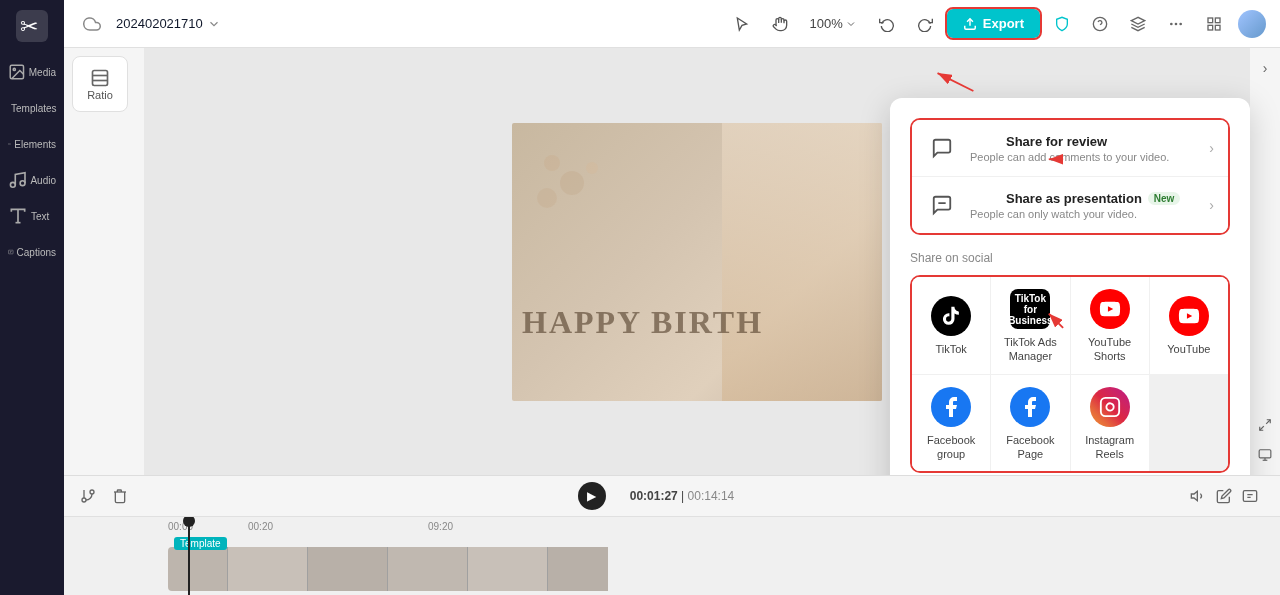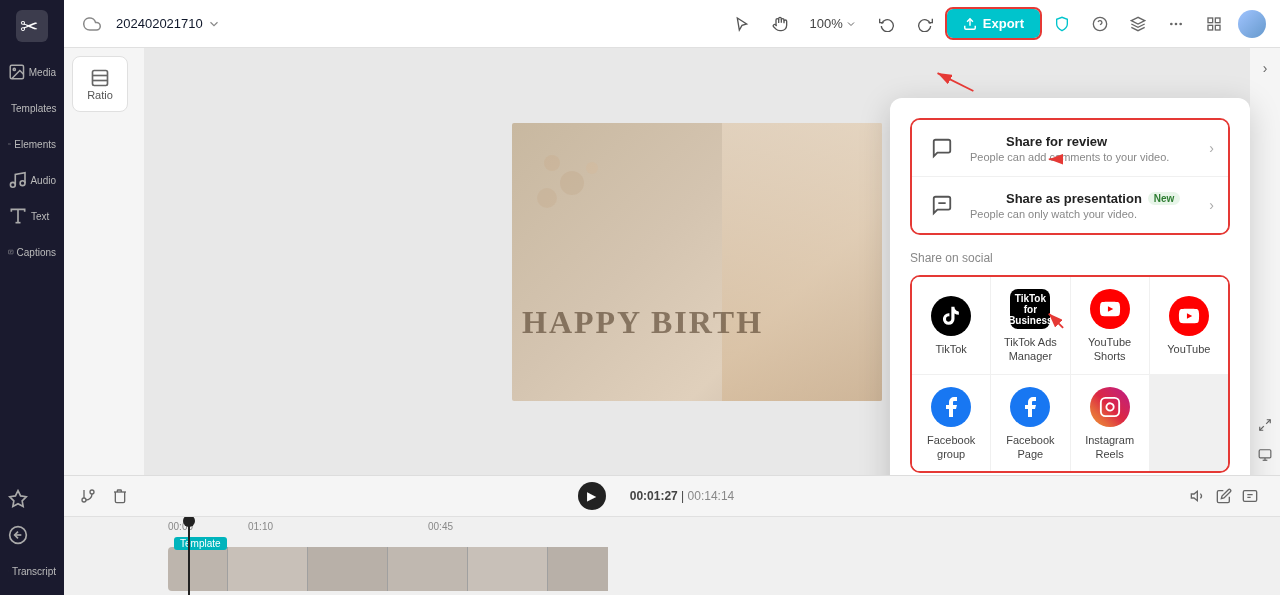--- a/index.html
+++ b/index.html
@@ -429,43 +429,20 @@
   </div>
 
   <div class="sidebar-item">
     <svg width="20" height="20" viewBox="0 0 24 24" fill="none" stroke="#aaa" stroke-width="2">
         <rect x="2" y="4" width="20" height="16" rx="2"></rect>
         <path d="M8 10h8M8 14h5"></path>
       </svg>
     <span>Captions</span>
   </div>
 
-  <div class="sidebar-bottom">
-    <div class="sidebar-item">
-      <svg width="20" height="20" viewBox="0 0 24 24" fill="none" stroke="#aaa" stroke-width="2">
-          <polygon points="12 2 15.09 8.26 22 9.27 17 14.14 18.18 21.02 12 17.77 5.82 21.02 7 14.14 2 9.27 8.91 8.26 12 2"></polygon>
-        </svg>
-    </div>
-    <div class="sidebar-item">
-      <svg width="20" height="20" viewBox="0 0 24 24" fill="none" stroke="#aaa" stroke-width="2">
-          <circle cx="12" cy="12" r="10"></circle>
-          <polyline points="12 8 8 12 12 16"></polyline>
-          <line x1="16" y1="12" x2="8" y2="12"></line>
-        </svg>
-    </div>
-    <div class="sidebar-item">
-      <svg width="20" height="20" viewBox="0 0 24 24" fill="none" stroke="#aaa" stroke-width="2">
-          <path d="M14 2H6a2 2 0 0 0-2 2v16a2 2 0 0 0 2 2h12a2 2 0 0 0 2-2V8z"></path>
-          <polyline points="14 2 14 8 20 8"></polyline>
-          <line x1="8" y1="13" x2="16" y2="13"></line>
-          <line x1="8" y1="17" x2="13" y2="17"></line>
-        </svg>
-      <span>Transcript</span>
-    </div>
-  </div>
 </div>
 
 <div class="main">
 
   <div class="topbar">
     <div class="topbar-icon-btn">
       <svg width="18" height="18" viewBox="0 0 24 24" fill="none" stroke="#888" stroke-width="2">
           <path d="M18 10h-1.26A8 8 0 1 0 9 20h9a5 5 0 0 0 0-10z"></path>
         </svg>
     </div>
@@ -776,22 +753,22 @@
                 <path d="M8 10h8M8 14h5"></path>
               </svg>
           </div>
         </div>
       </div>
 
       <div class="timeline-track" style="position:relative;overflow:hidden;">
 
         <div style="position:absolute;left:104px;top:4px;display:flex;font-size:10px;color:#888;gap:0;width:calc(100% - 130px);">
           <span style="width:80px;">00:00</span>
-          <span style="width:180px;">01:10</span>
-          <span style="width:180px;">00:45</span>
+          <span style="width:180px;">00:20</span>
+          <span style="width:180px;">09:20</span>
         </div>
 
         <div style="position:absolute;left:124px;top:0;bottom:0;width:2px;background:#222;z-index:3;">
           <div style="position:absolute;top:-2px;left:-5px;width:12px;height:12px;background:#222;border-radius:50%;"></div>
         </div>
 
         <div style="position:absolute;top:20px;left:110px;background:#00b4bc;color:white;font-size:10px;padding:1px 6px;border-radius:3px;z-index:2;">Template</div>
 
         <div style="position:absolute;top:30px;left:104px;right:60px;height:44px;display:flex;border-radius:4px;overflow:hidden;">
           <div style="width:60px;height:44px;background:#bdb5ad;border-right:1px solid #a0a0a0;"></div>

